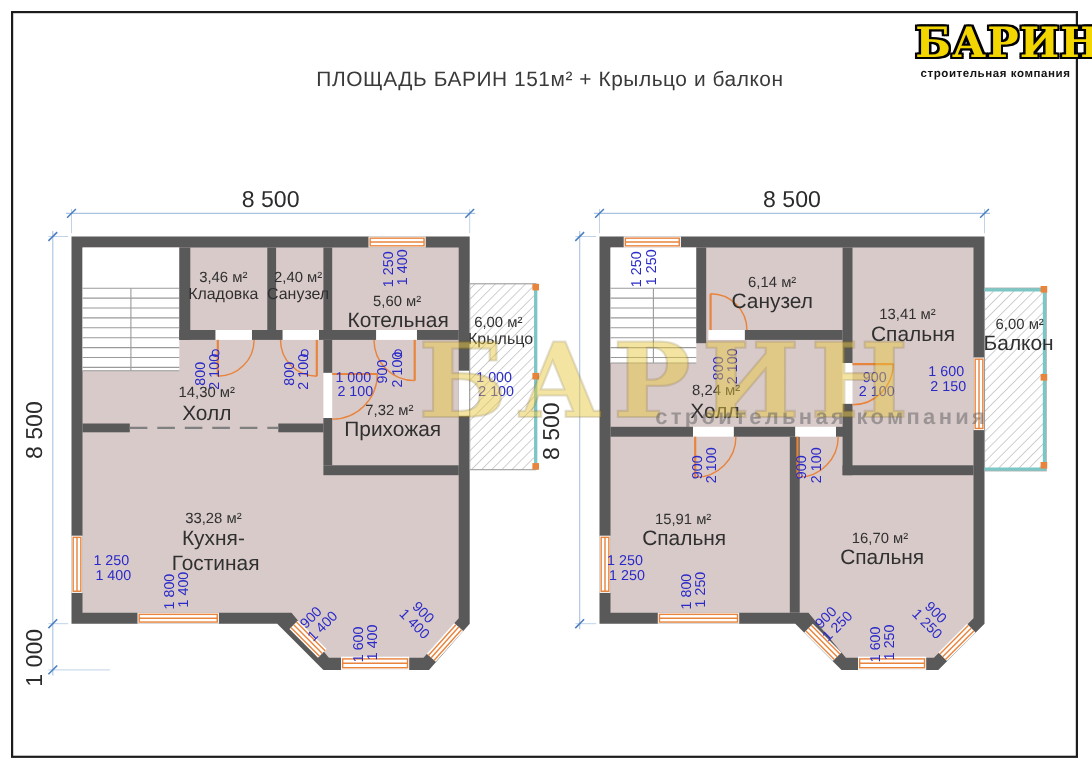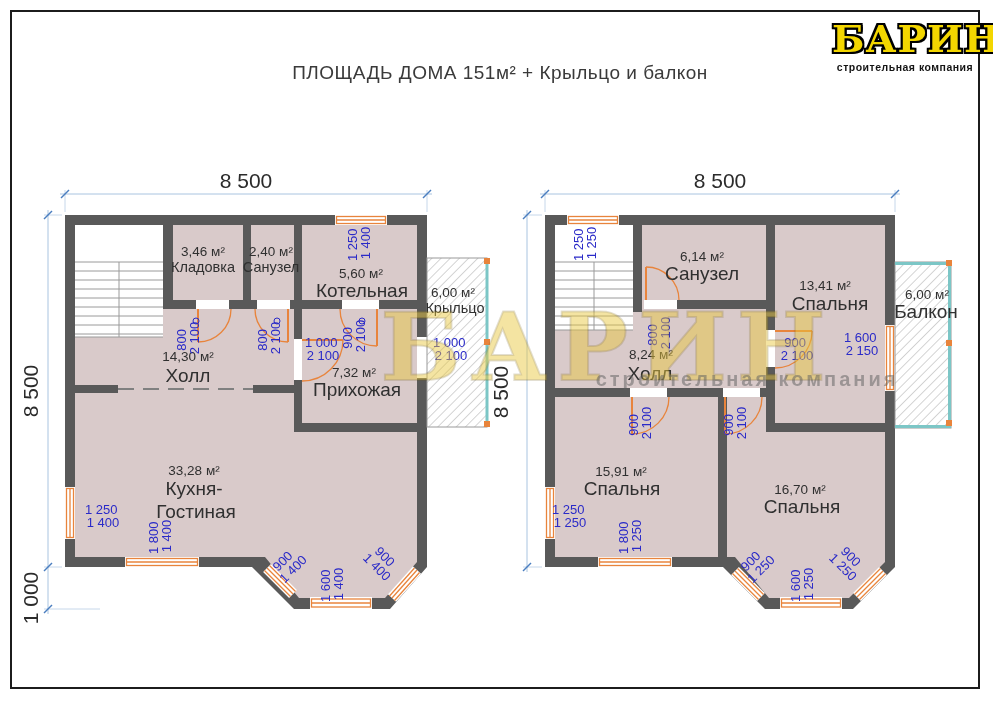--- a/index.html
+++ b/index.html
@@ -42,21 +42,21 @@
   .t-blue{font-size:13px;fill:#2a2ac8;text-anchor:middle;}
   .bluemark{stroke:#2a2ac8;stroke-width:1;fill:none;}
   .dash-open{stroke:#808080;stroke-width:2.2;stroke-dasharray:16,9;}
 </style>
 </head>
 <body>
 
 <div id="stage">
   <div id="frame"></div>
 
-  <div id="title">ПЛОЩАДЬ ДОМА 151м² + Крыльцо и балкон</div>
+  <div id="title">ПЛОЩАДЬ БАРИН 151м² + Крыльцо и балкон</div>
 
   <div id="logo">
     <div class="name">БАРИН</div>
     <div class="tagline">строительная компания</div>
   </div>
 
   <svg width="993" height="702" viewBox="0 0 993 702">
     <defs>
       <pattern id="hatch" width="6.5" height="6.5" patternUnits="userSpaceOnUse" patternTransform="rotate(45)">
         <rect width="6.5" height="6.5" fill="#ffffff"></rect>

